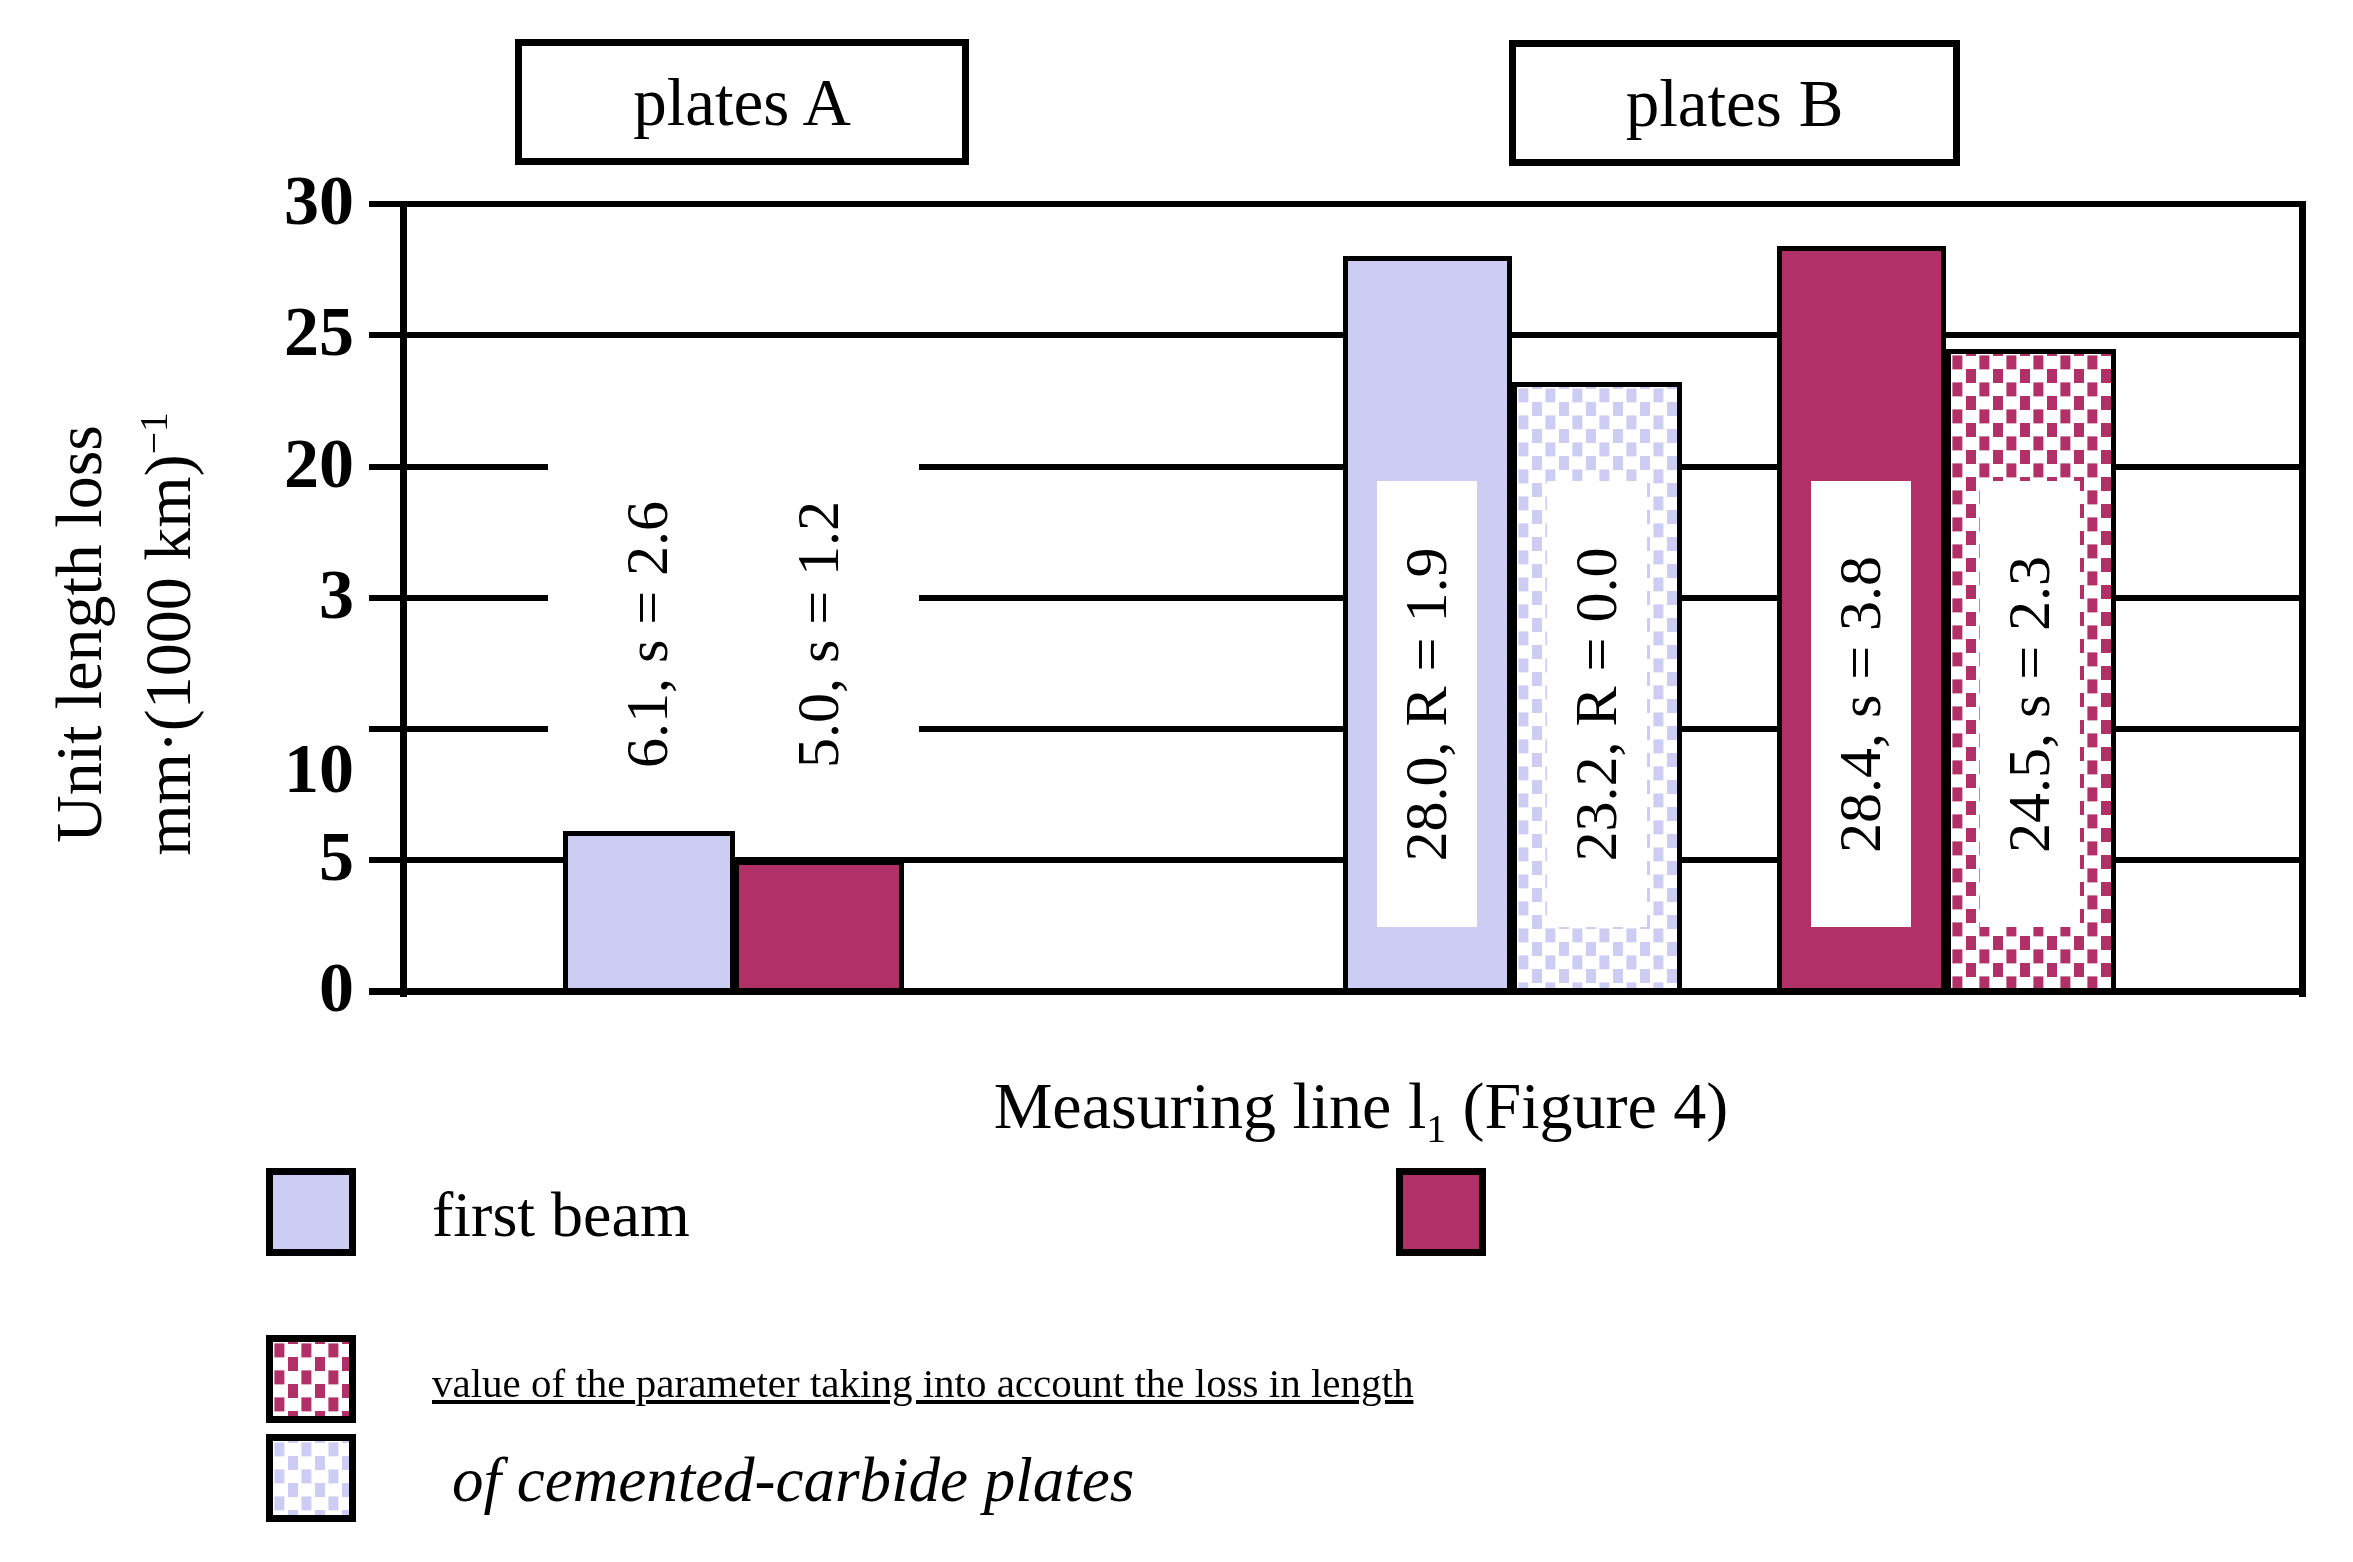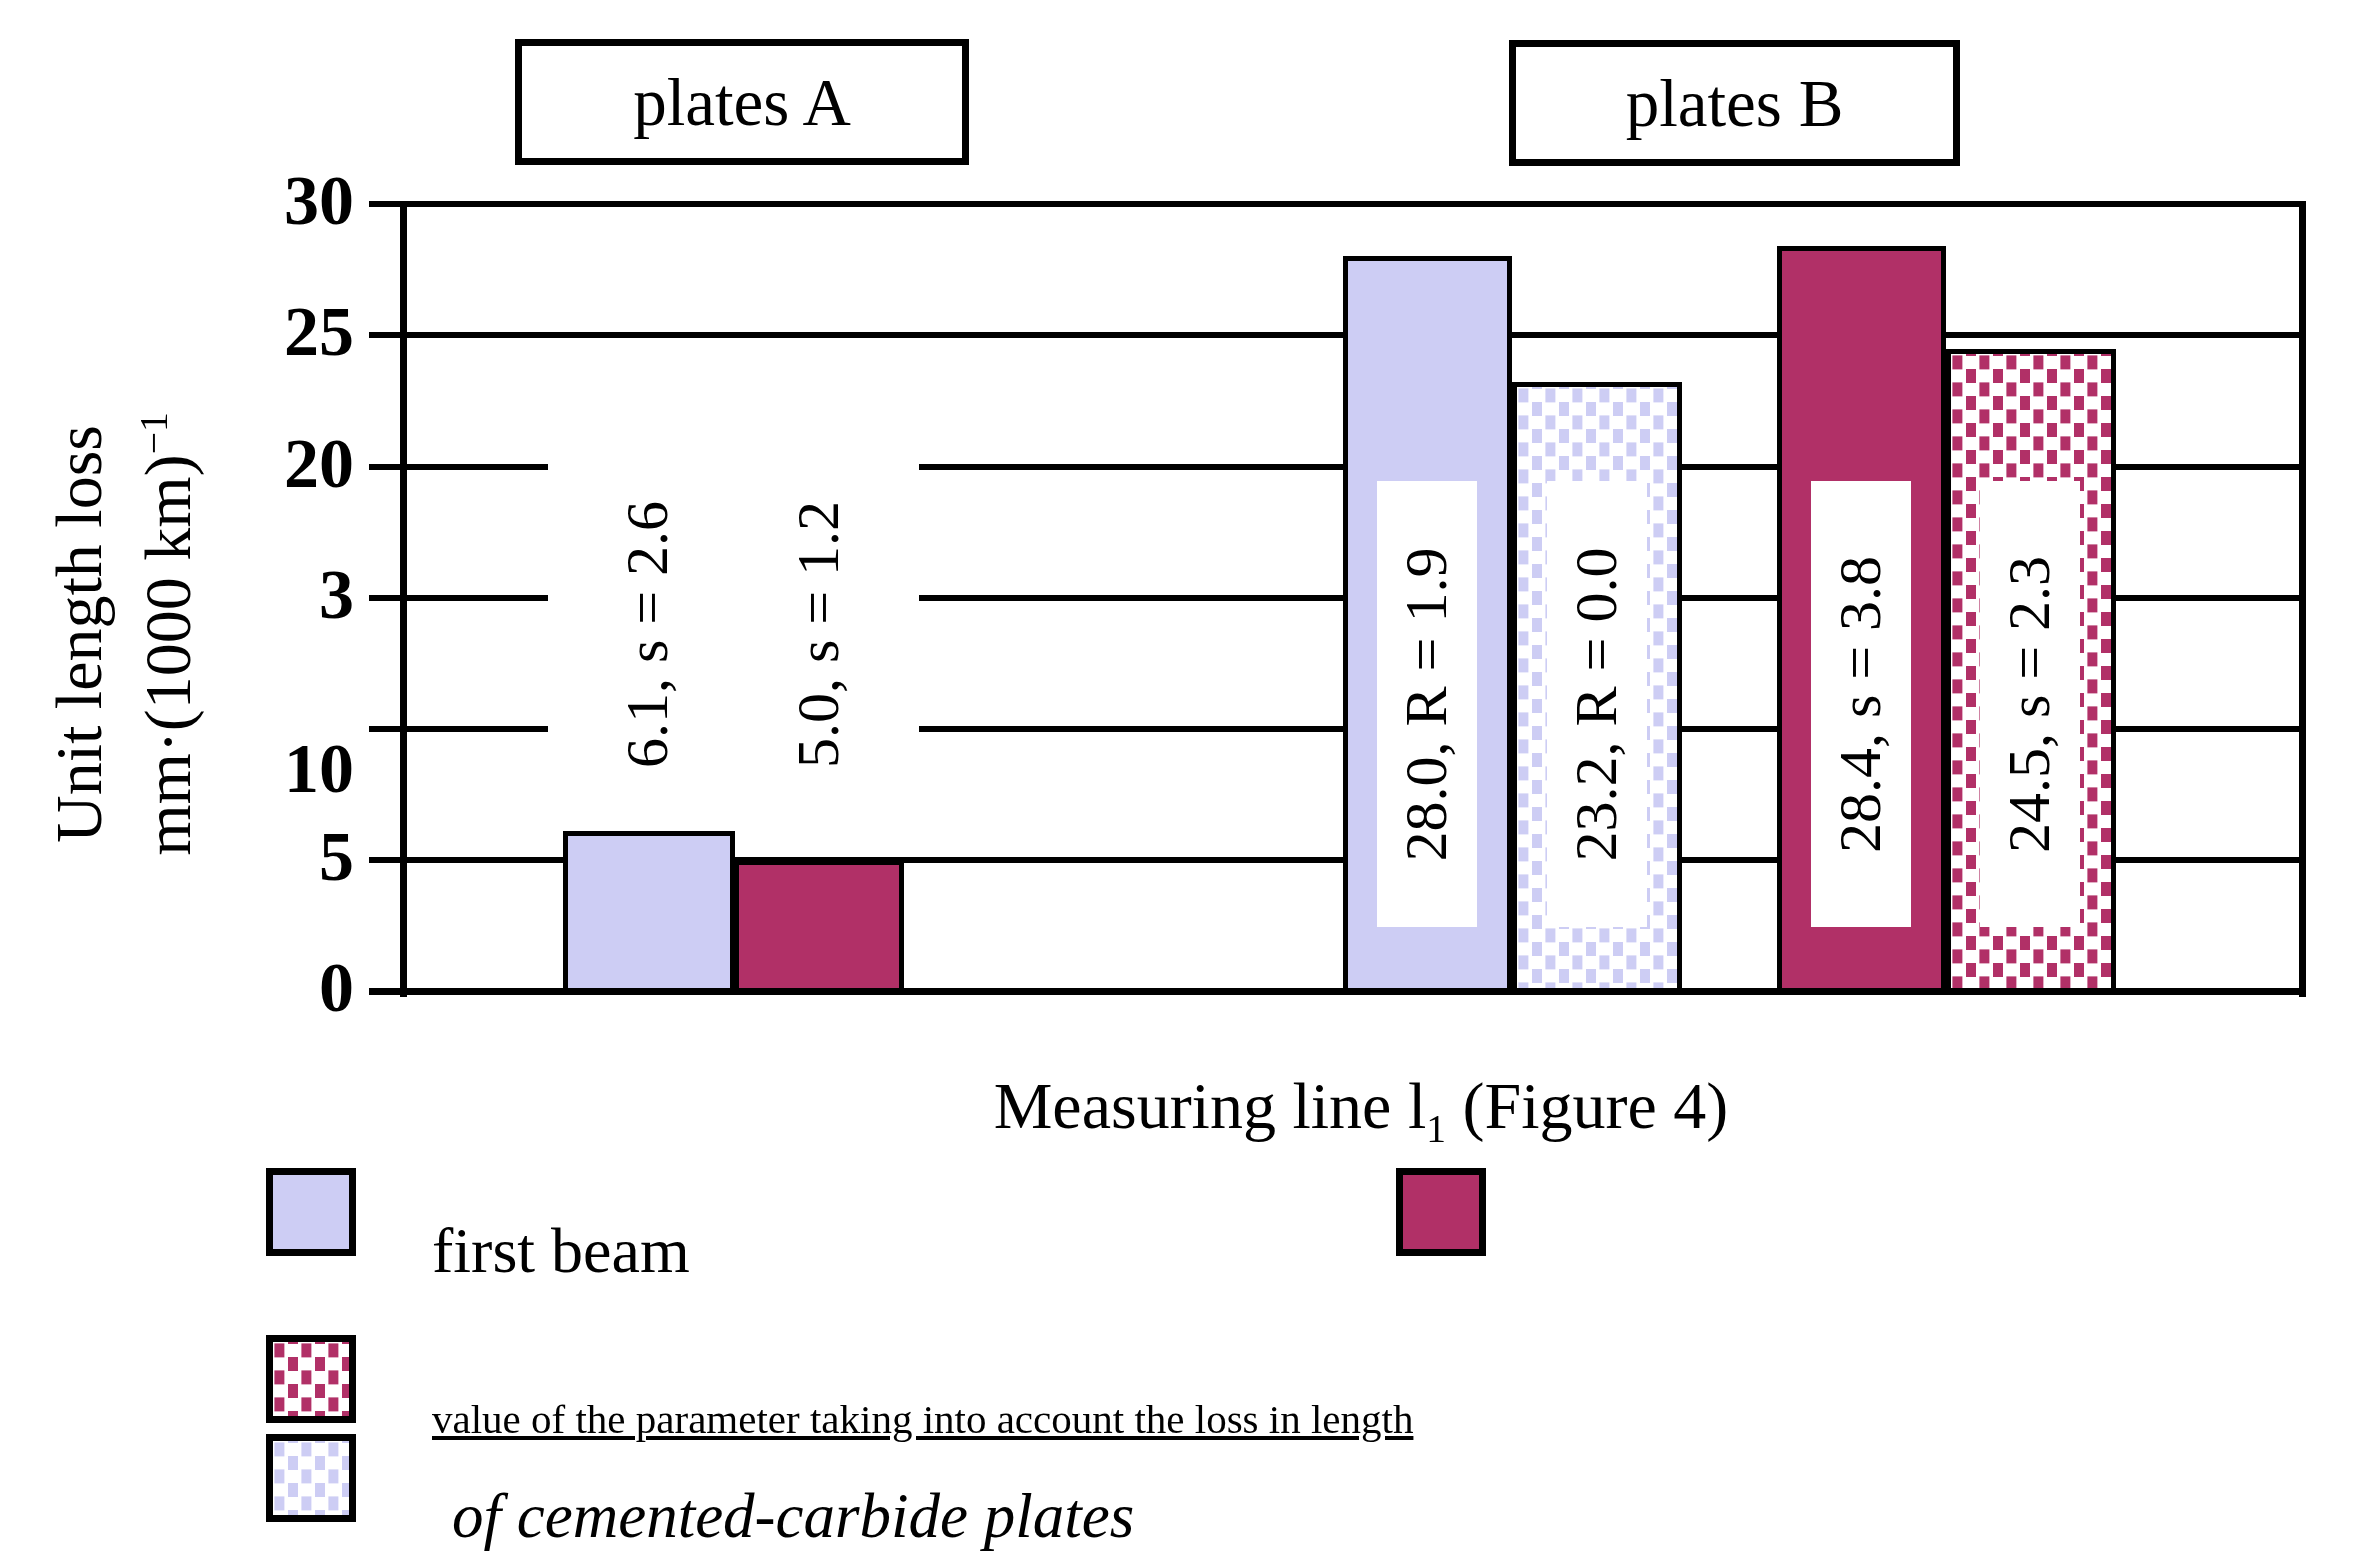--- a/index.html
+++ b/index.html
@@ -32,21 +32,21 @@
   .vtext{transform:rotate(-90deg);white-space:nowrap;font-size:60px;}
 
   .y-title{position:absolute;left:123px;top:634px;transform:translate(-50%,-50%) rotate(-90deg);
            white-space:nowrap;text-align:center;font-size:66px;line-height:1.35;z-index:6;}
   .x-title{position:absolute;left:1334px;top:1068px;transform:translateX(-50%);
            white-space:nowrap;font-size:66px;z-index:6;margin-left:27px;}
   sub.small{font-size:60%;}
   sup.small{font-size:60%;}
 
   .swatch{position:absolute;width:76px;height:74px;border:7.2px solid #000;z-index:6;}
-  .legend-label{position:absolute;font-size:64px;transform:translateY(-50%);white-space:nowrap;z-index:6;margin-top:36px;}
+  .legend-label{position:absolute;font-size:64px;transform:translateY(-50%);white-space:nowrap;z-index:6;}
 </style>
 </head>
 <body>
 
 <div id="fig">
 
   <div class="title-box" style="left:515px;top:39px;width:440px;height:112px;">
     <span>plates A</span>
   </div>
   <div class="title-box" style="left:1509px;top:40px;width:437px;height:112px;">

